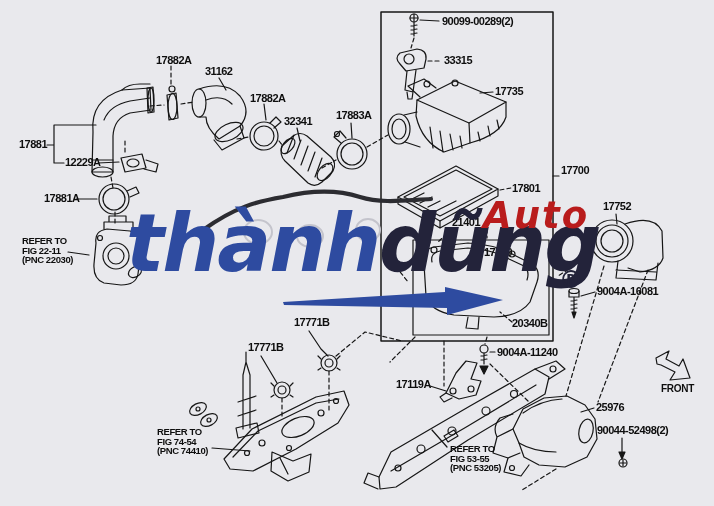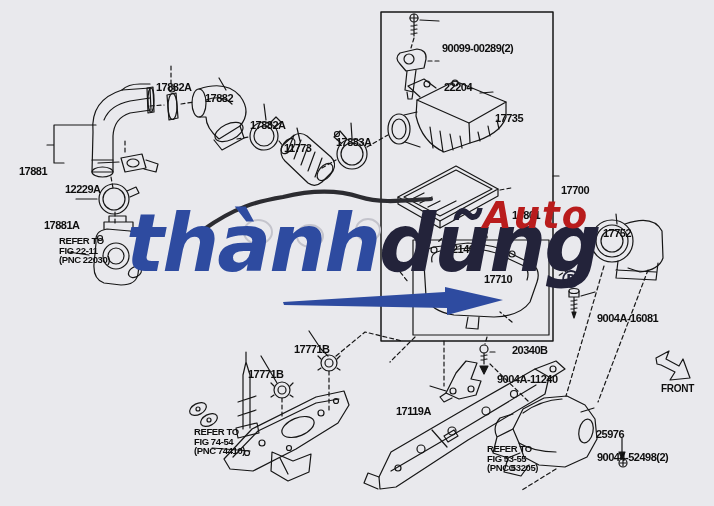--- a/index.html
+++ b/index.html
@@ -1,22 +1,22 @@
 <!DOCTYPE html>
 <html><head>
 <meta charset="utf-8">
 <style>
   html,body{margin:0;padding:0;}
   .stage{position:relative;width:714px;height:506px;background:#e9e9ed;overflow:hidden;
          font-family:"Liberation Sans",sans-serif;}
   svg{position:absolute;left:0;top:0;}
   .lbl{position:absolute;font:bold 11px/11px "Liberation Sans",sans-serif;
-       letter-spacing:-0.5px;color:#0e0e0e;white-space:nowrap;z-index:2;margin-top:27px;}
+       letter-spacing:-0.5px;color:#0e0e0e;white-space:nowrap;z-index:2;}
   .note{position:absolute;font:bold 9.5px/9.6px "Liberation Sans",sans-serif;
-        letter-spacing:-0.4px;color:#0e0e0e;white-space:pre-line;z-index:2;margin-left:37px;}
+        letter-spacing:-0.4px;color:#0e0e0e;white-space:pre-line;z-index:2;}
   .front-lbl{position:absolute;font:bold 10px/10px "Liberation Sans",sans-serif;
         letter-spacing:-0.3px;color:#0e0e0e;z-index:2;}
   .wm{position:absolute;left:0;top:0;width:714px;height:506px;z-index:3;pointer-events:none;}
   .wm-brand{position:absolute;left:126px;top:204px;
         font:bold italic 80px/1 "DejaVu Sans",sans-serif;letter-spacing:-2px;}
   .wm-blue{color:#2e4ba0;}
   .wm-dark{color:#23233a;}
   .wm-reg{position:absolute;left:559px;top:268px;font:bold 24px/1 "DejaVu Sans",sans-serif;
         color:#23233a;}
   .wm-auto{position:absolute;left:483px;top:197px;
@@ -248,31 +248,31 @@
         <path d="M383,250 L408,282 M512,322 L500,312"></path>
         <path d="M444,341 L444,386 M487,337 L485,344 M415,337 L390,362"></path>
         <path d="M282,398 L282,418 M329,371 L329,412 M336,356 L365,332 L402,341"></path>
         <path d="M592,254 L558,276 M604,266 L566,396 M648,270 L598,402"></path>
         <path d="M528,401 L490,364 M556,469 L522,490"></path>
       </g>
     </g>
   </svg>
 
   <div class="lbl" style="left:156px;top:55px">17882A</div>
-  <div class="lbl" style="left:205px;top:66px">17882</div>
+  <div class="lbl" style="left:205px;top:66px">31162</div>
   <div class="lbl" style="left:250px;top:93px">17882A</div>
-  <div class="lbl" style="left:284px;top:116px">11773</div>
+  <div class="lbl" style="left:284px;top:116px">32341</div>
   <div class="lbl" style="left:336px;top:110px">17883A</div>
   <div class="lbl" style="left:19px;top:139px">17881</div>
   <div class="lbl" style="left:65px;top:157px">12229A</div>
   <div class="lbl" style="left:44px;top:193px">17881A</div>
   <div class="lbl" style="left:442px;top:16px">90099-00289(2)</div>
-  <div class="lbl" style="left:444px;top:55px">22204</div>
+  <div class="lbl" style="left:444px;top:55px">33315</div>
   <div class="lbl" style="left:495px;top:86px">17735</div>
-  <div class="lbl" style="left:561px;top:158px">17700</div>
+  <div class="lbl" style="left:561px;top:165px">17700</div>
   <div class="lbl" style="left:512px;top:183px">17801</div>
   <div class="lbl" style="left:452px;top:217px">21401</div>
   <div class="lbl" style="left:484px;top:247px">17710</div>
   <div class="lbl" style="left:512px;top:318px">20340B</div>
   <div class="lbl" style="left:603px;top:201px">17752</div>
   <div class="lbl" style="left:597px;top:286px">9004A-16081</div>
   <div class="lbl" style="left:294px;top:317px">17771B</div>
   <div class="lbl" style="left:248px;top:342px">17771B</div>
   <div class="lbl" style="left:497px;top:347px">9004A-11240</div>
   <div class="lbl" style="left:396px;top:379px">17119A</div>

